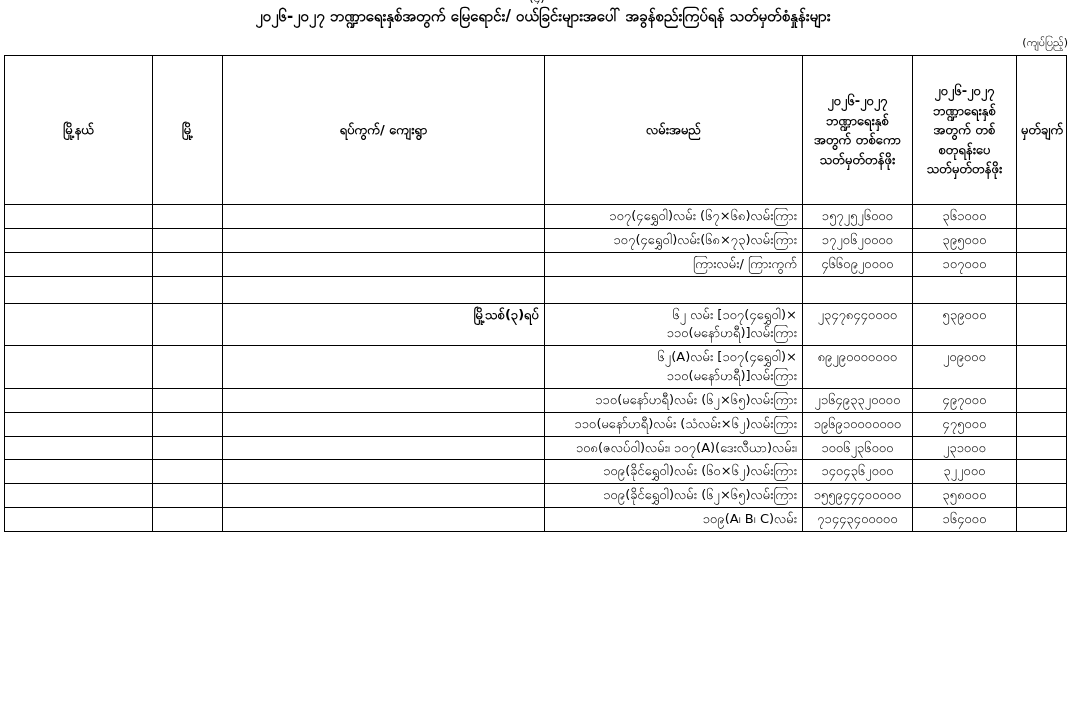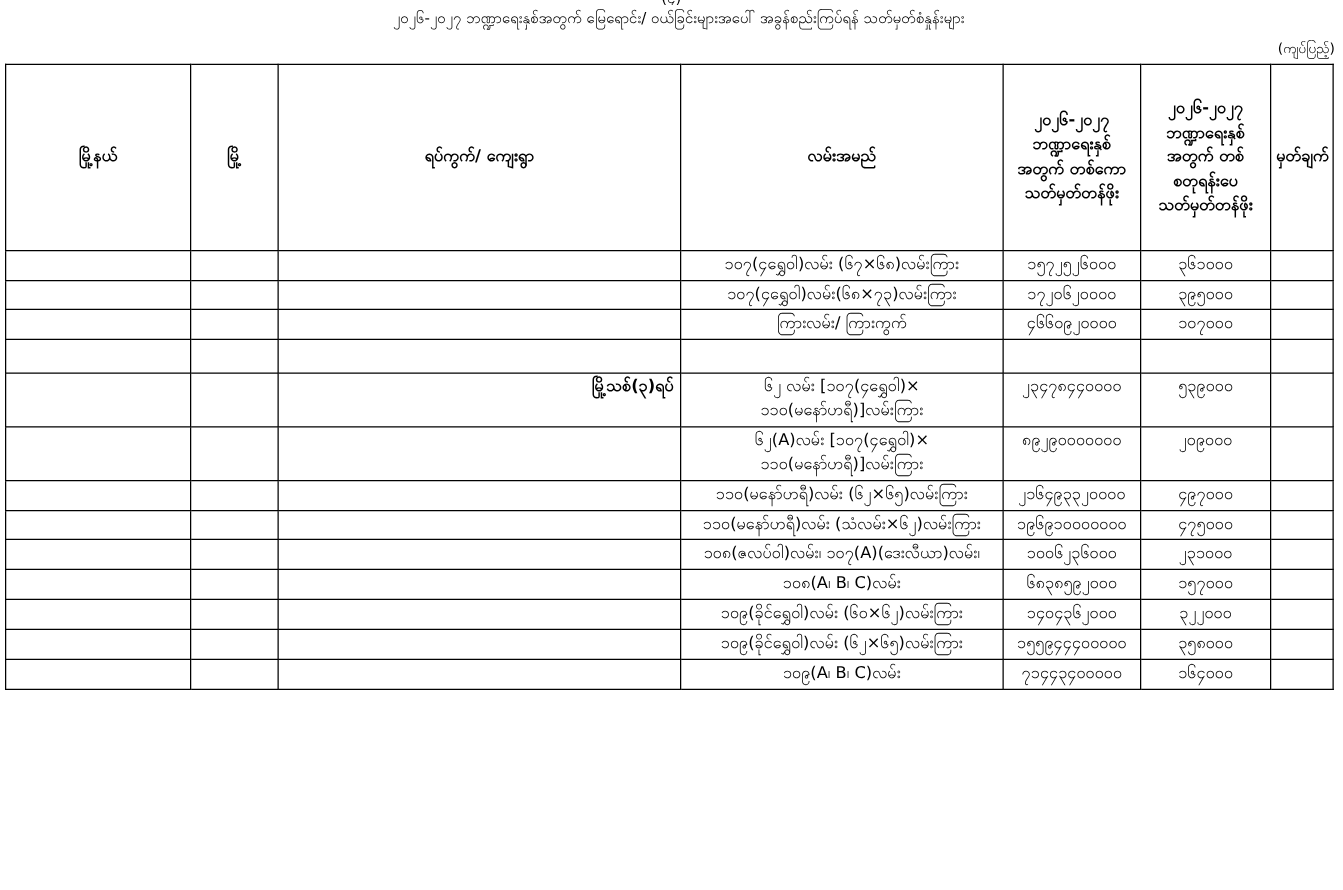--- a/index.html
+++ b/index.html
@@ -15,22 +15,22 @@
     overflow: hidden;
     position: relative;
   }
   .page {
     width: 1074px;
     height: 712px;
     position: relative;
   }
   .title {
     text-align: center;
-    font-size: 12px;
-    font-weight: normal;
+    font-size: 15px;
+    font-weight: bold;
     padding-top: 6px;
     padding-bottom: 2px;
     line-height: 1.4;
     letter-spacing: 0px;
     margin-left: 12px;
   }
   .cut-top {
     position: absolute;
     top: 0;
     left: 0;
@@ -75,21 +75,21 @@
     line-height: 1.5;
   }
   col.c-township { width: 148px; }
   col.c-town     { width: 70px; }
   col.c-ward     { width: 322px; }
   col.c-road     { width: 258px; }
   col.c-rate1    { width: 110px; }
   col.c-rate2    { width: 104px; }
   col.c-remark   { width: 50px; }
 
-  td.road { text-align: center; }
+  td.road { text-align: right; }
   td.num  { text-align: center; margin-left: 48px; }
   td.ward { text-align: right; font-weight: bold; }
   .row-blank td { height: 22px; }
   .hdr-small { font-size: 12.5px; }
   .l2 { display: block; }
 </style>
 </head>
 <body>
 
 <div class="page">
@@ -208,29 +208,20 @@
           <td class="ward"></td>
           <td class="road">၁၀၈(ဇလပ်ဝါ)လမ်း၊ ၁၀၇(A)(ဒေးလီယာ)လမ်း၊</td>
           <td class="num">၁၀၀၆၂၃၆၀၀၀</td>
           <td class="num">၂၃၁၀၀၀</td>
           <td></td>
         </tr>
         <tr>
           <td></td>
           <td></td>
           <td class="ward"></td>
-          <td class="road">၁၀၈(A၊ B၊ C)လမ်း</td>
-          <td class="num">၆၈၃၈၅၉၂၀၀၀</td>
-          <td class="num">၁၅၇၀၀၀</td>
-          <td></td>
-        </tr>
-        <tr>
-          <td></td>
-          <td></td>
-          <td class="ward"></td>
           <td class="road">၁၀၉(ခိုင်ရွှေဝါ)လမ်း (၆၀×၆၂)လမ်းကြား</td>
           <td class="num">၁၄၀၄၃၆၂၀၀၀</td>
           <td class="num">၃၂၂၀၀၀</td>
           <td></td>
         </tr>
         <tr>
           <td></td>
           <td></td>
           <td class="ward"></td>
           <td class="road">၁၀၉(ခိုင်ရွှေဝါ)လမ်း (၆၂×၆၅)လမ်းကြား</td>

